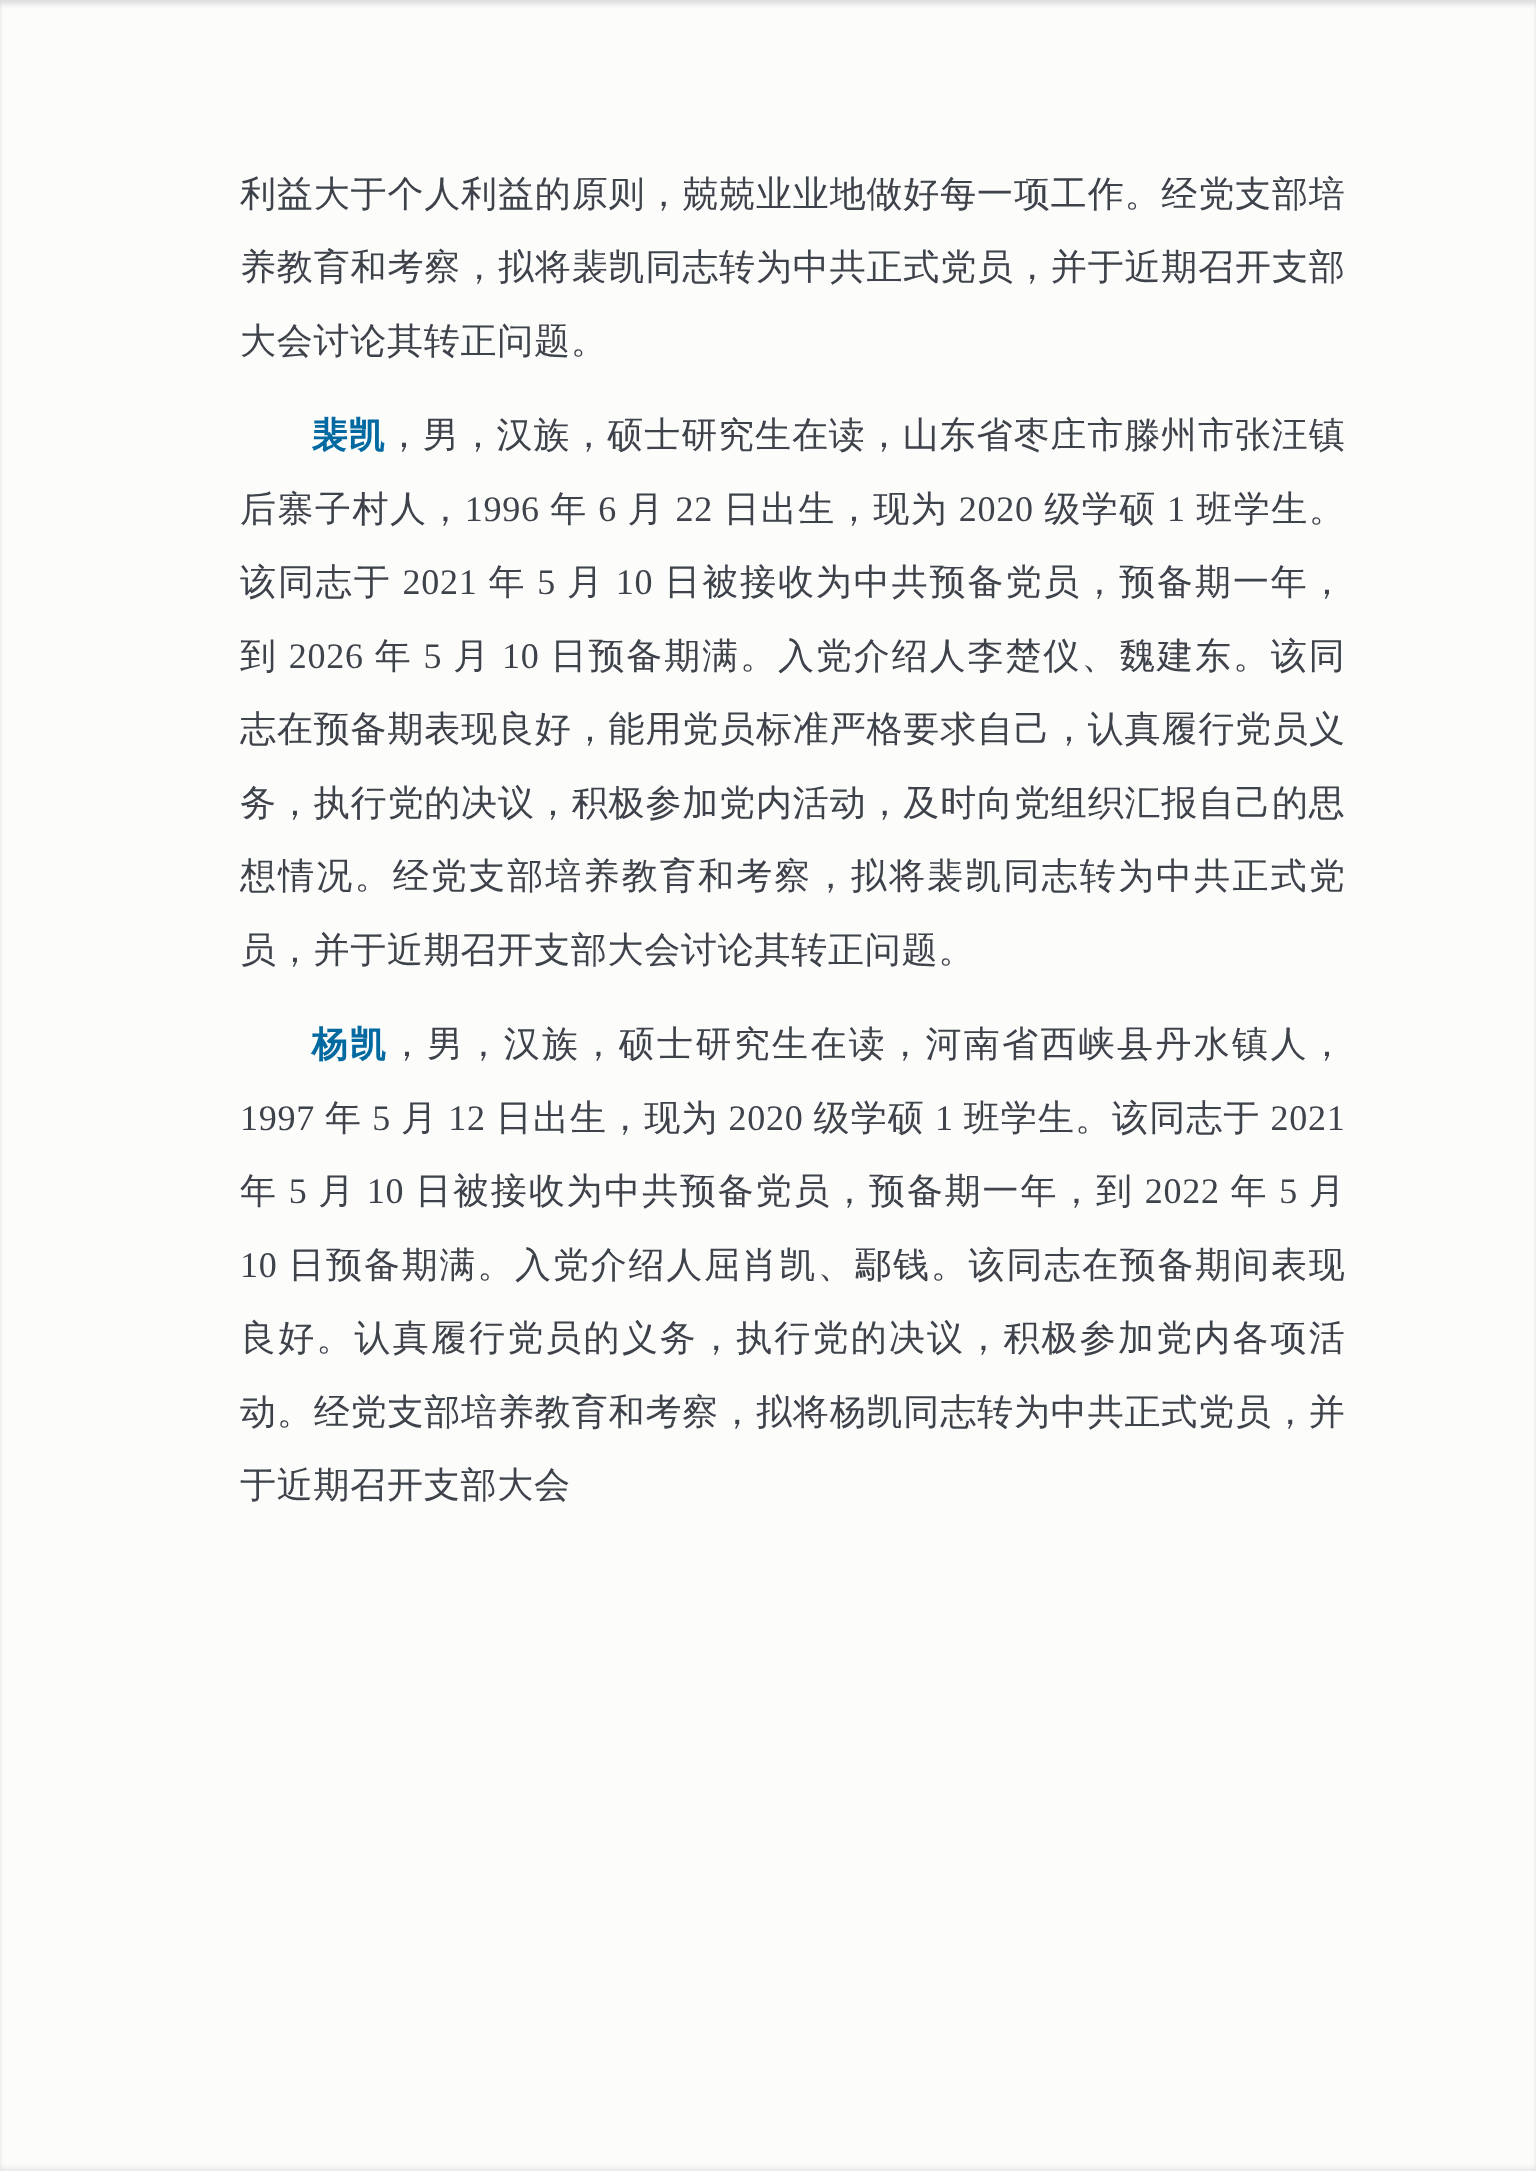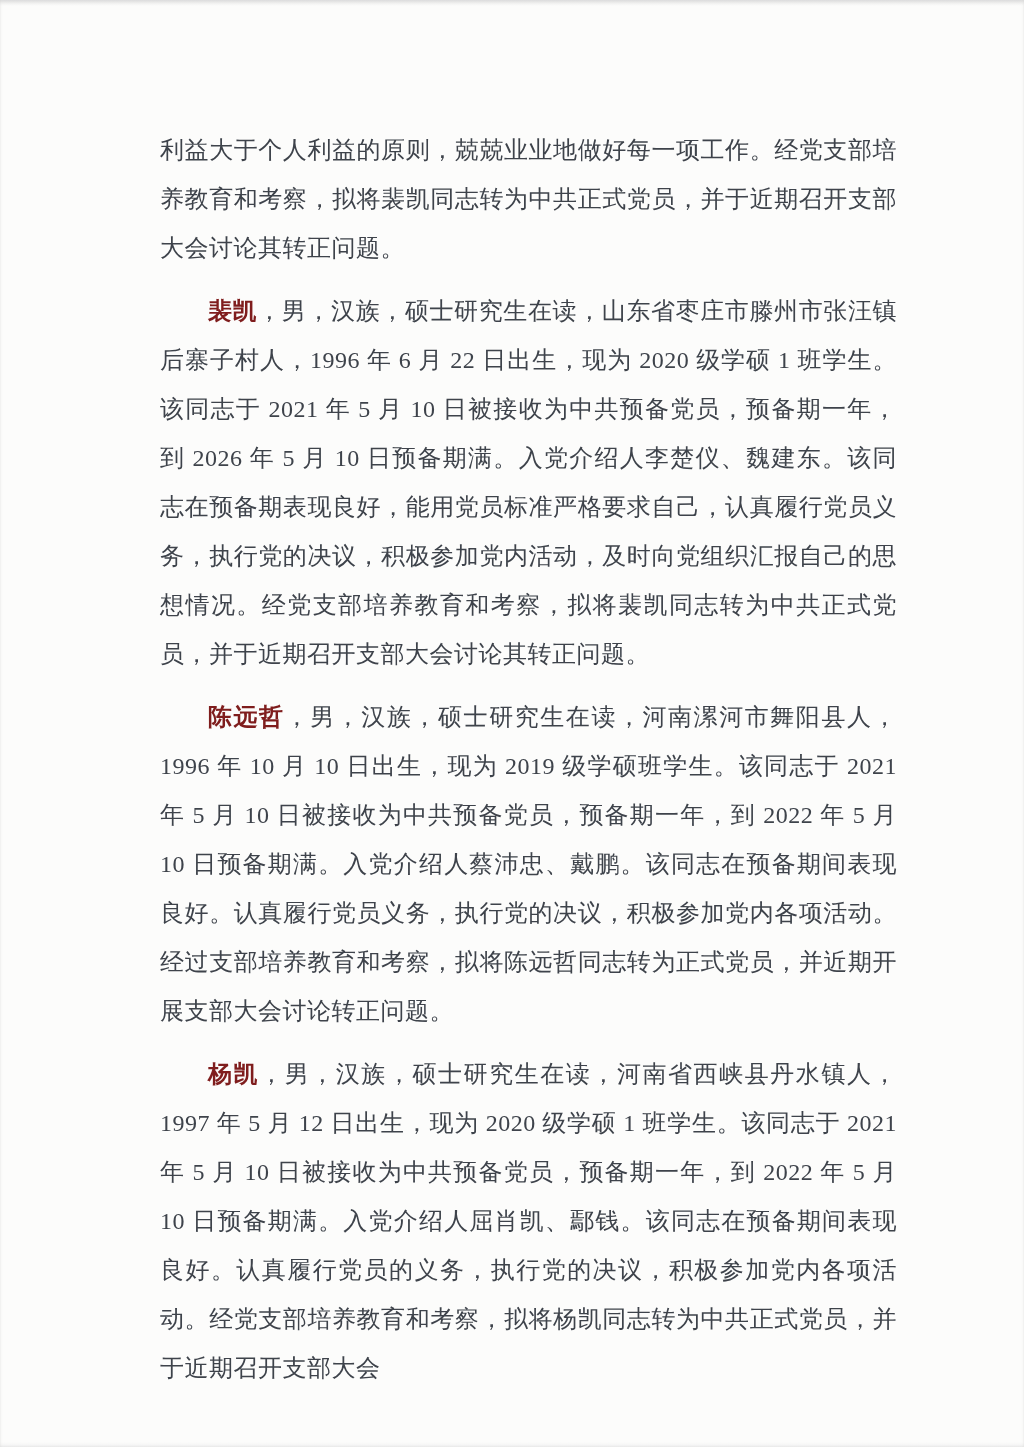--- a/index.html
+++ b/index.html
@@ -25,55 +25,54 @@
     background: linear-gradient(to bottom, rgba(190,190,192,0.30), rgba(250,250,250,0));
   }
   .scan-edge-bottom {
     position: absolute;
     bottom: 0; left: 0; right: 0;
     height: 5px;
     background: linear-gradient(to top, rgba(205,205,207,0.22), rgba(250,250,250,0));
   }
   .content {
     position: absolute;
-    top: 126px;
+    top: 106px;
     left: 160px;
     width: 737px;
   }
   .para {
     margin: 0;
     font-size: 24px;
     line-height: 49px;
     color: #3e434b;
     text-align: justify;
     letter-spacing: 0.5px;
   }
   .para + .para {
     margin-top: 14px;
   }
   .para.indented {
     text-indent: 2em;
   }
   .member-name {
     font-weight: bold;
-    color: #7f1d1d;
+    color: #0369a1;
   }
 </style>
 </head>
 <body>
 
 <div class="page">
   <div class="scan-edge-top"></div>
 
   <div class="content">
 
     <p class="para"><span>利益大于个人利益的原则，兢兢业业地做好每一项工作。经党支部培养教育和考察，拟将裴凯同志转为中共正式党员，并于近期召开支部大会讨论其转正问题。</span></p>
 
     <p class="para indented"><span class="member-name">裴凯</span><span>，男，汉族，硕士研究生在读，山东省枣庄市滕州市张汪镇后寨子村人，1996 年 6 月 22 日出生，现为 2020 级学硕 1 班学生。该同志于 2021 年 5 月 10 日被接收为中共预备党员，预备期一年，到 2026 年 5 月 10 日预备期满。入党介绍人李楚仪、魏建东。该同志在预备期表现良好，能用党员标准严格要求自己，认真履行党员义务，执行党的决议，积极参加党内活动，及时向党组织汇报自己的思想情况。经党支部培养教育和考察，拟将裴凯同志转为中共正式党员，并于近期召开支部大会讨论其转正问题。</span></p>
 
-    <p class="para indented"><span class="member-name">陈远哲</span><span>，男，汉族，硕士研究生在读，河南漯河市舞阳县人，1996 年 10 月 10 日出生，现为 2019 级学硕班学生。该同志于 2021 年 5 月 10 日被接收为中共预备党员，预备期一年，到 2022 年 5 月 10 日预备期满。入党介绍人蔡沛忠、戴鹏。该同志在预备期间表现良好。认真履行党员义务，执行党的决议，积极参加党内各项活动。经过支部培养教育和考察，拟将陈远哲同志转为正式党员，并近期开展支部大会讨论转正问题。</span></p>
 
     <p class="para indented"><span class="member-name">杨凯</span><span>，男，汉族，硕士研究生在读，河南省西峡县丹水镇人，1997 年 5 月 12 日出生，现为 2020 级学硕 1 班学生。该同志于 2021 年 5 月 10 日被接收为中共预备党员，预备期一年，到 2022 年 5 月 10 日预备期满。入党介绍人屈肖凯、鄢钱。该同志在预备期间表现良好。认真履行党员的义务，执行党的决议，积极参加党内各项活动。经党支部培养教育和考察，拟将杨凯同志转为中共正式党员，并于近期召开支部大会</span></p>
 
   </div>
 
   <div class="scan-edge-bottom"></div>
 </div>
 
 </body></html>

